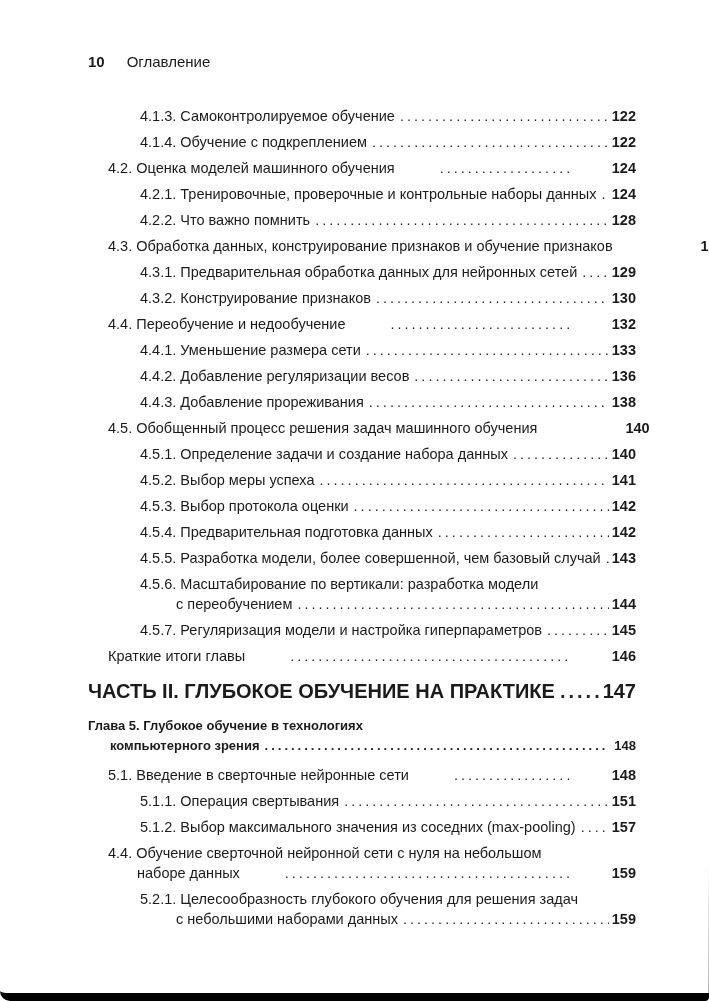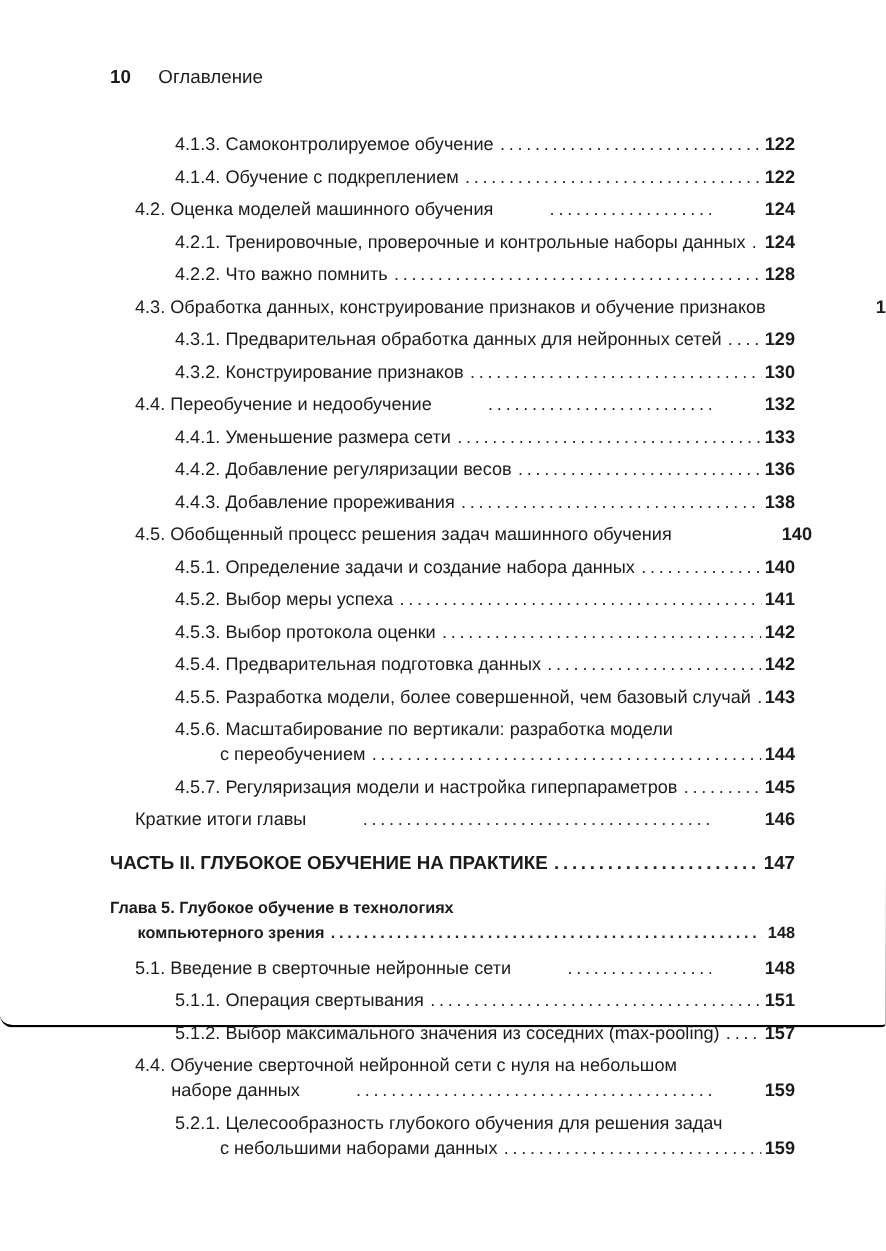--- a/index.html
+++ b/index.html
@@ -5,24 +5,24 @@
   * { margin: 0; padding: 0; box-sizing: border-box; }
   html, body { background: #ffffff; }
   body {
     width: 709px; height: 1001px;
     font-family: "Liberation Sans", "DejaVu Sans", sans-serif;
     color: #1b1b1b;
     overflow: hidden;
   }
   .page {
     position: relative;
-    width: 709px; height: 822px;
+    width: 709px; height: 1001px;
     background: #ffffff;
     padding: 52px 73px 0 88px;
-    border-bottom: 2px solid #000000;
+    border-bottom: 8px solid #000000;
     border-bottom-left-radius: 10px;
     border-bottom-right-radius: 4px;
   }
   .page::after {
     content: "";
     position: absolute;
     right: 0; bottom: 0;
     width: 1px; height: 130px;
     background: linear-gradient(to top, #b5b5b5, rgba(181,181,181,0));
   }
@@ -31,21 +31,21 @@
     align-items: baseline;
     line-height: 20px;
     font-size: 15px;
     margin-bottom: 34px;
   }
   .pagenum { font-weight: bold; }
   .htitle { margin-left: 22px; }
 
   .entry { font-size: 14.5px; line-height: 20px; margin-bottom: 6px; }
   .entry.part {
-    font-size: 15px; font-weight: bold;
+    font-size: 20px; font-weight: bold;
     line-height: 22px;
     margin-top: 14px; margin-bottom: 14px;
   }
   .entry.chapter {
     font-size: 13px; font-weight: bold;
     line-height: 19.5px;
     margin-bottom: 10px;
   }
 
   .row { display: flex; align-items: baseline; }

